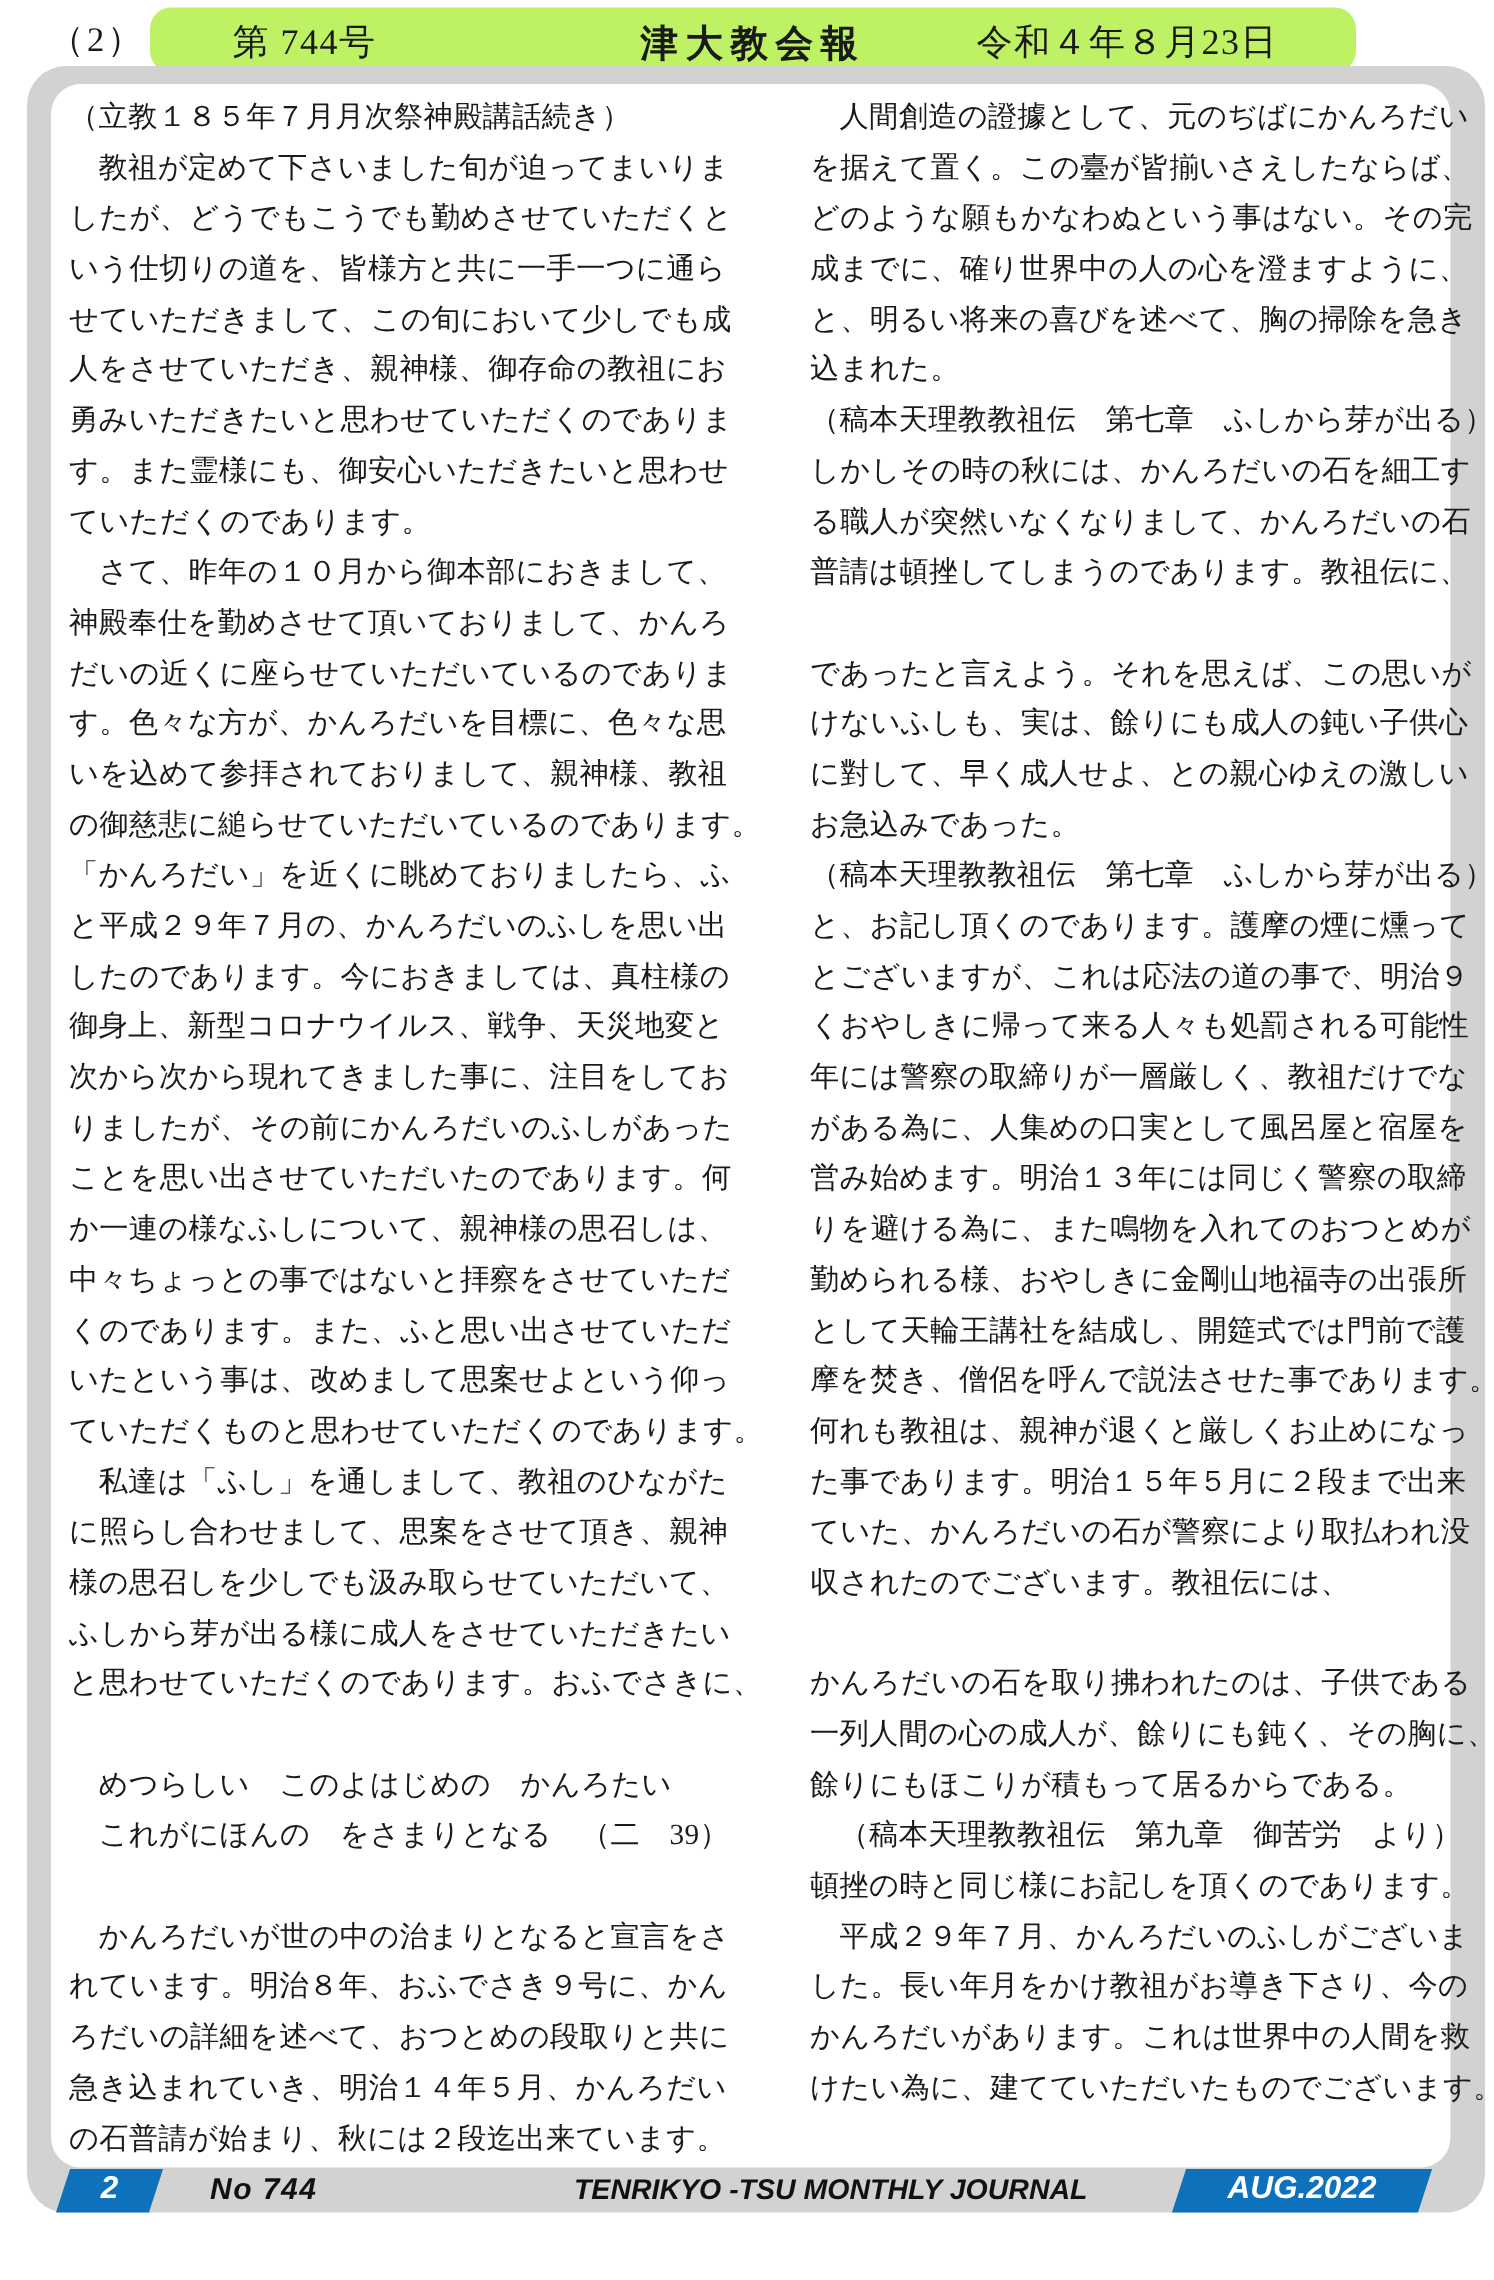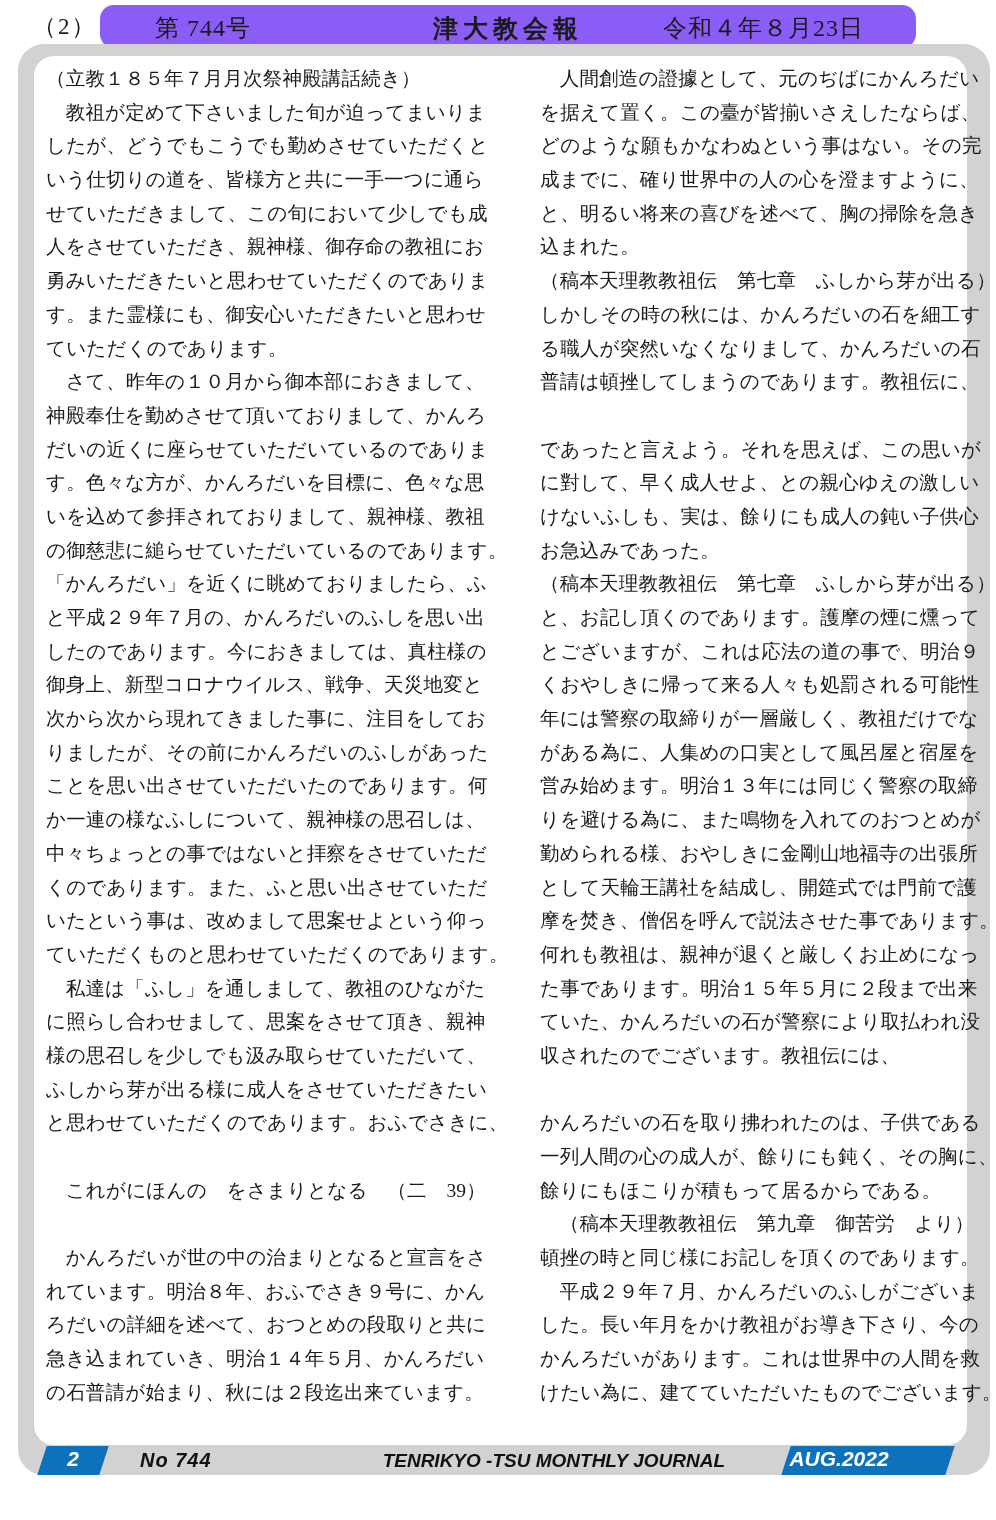--- a/index.html
+++ b/index.html
@@ -5,21 +5,21 @@
   html,body{margin:0;padding:0;background:#ffffff;}
   body{
     width:996px;height:1520px;position:relative;overflow:hidden;
     font-family:"Liberation Serif","DejaVu Serif",serif;color:#1a1a1a;
   }
   
   .page-label{position:absolute;left:33px;top:11px;font-size:23px;letter-spacing:2px;}
   
   .header-bar{
     position:absolute;left:100px;top:5px;width:804px;height:43px;
-    background:#8b5cf6;border-radius:14px;padding-left:12px;
+    background:#bef264;border-radius:14px;
   }
   .header-issue{position:absolute;left:55px;top:7px;font-size:24px;letter-spacing:1px;}
   .header-title{position:absolute;left:0;right:0;top:7px;text-align:center;font-size:25px;font-weight:bold;letter-spacing:5px;}
   .header-date{position:absolute;right:52px;top:7px;font-size:24px;letter-spacing:1px;}
   
   .band{position:absolute;left:18px;top:44px;width:972px;height:1431px;background:#d2d2d2;border-radius:26px;}
   .content{position:absolute;left:34px;top:56px;width:933px;height:1389px;background:#ffffff;border-radius:20px;}
   
   .col{position:absolute;top:62px;}
   .col-left{left:46px;width:436px;}
@@ -27,21 +27,21 @@
   .line{height:33.7px;line-height:33.7px;font-size:19.5px;white-space:nowrap;letter-spacing:0.2px;}
   .line.bold{font-weight:normal;}
   
   .footer-box{position:absolute;top:1446px;height:29px;background:#0d72bb;transform:skewX(-18deg);}
   .footer-box-page{left:42px;width:62px;}
   .footer-box-date{left:786px;width:164px;}
   .footer-text{position:absolute;font-family:"Liberation Sans",sans-serif;font-style:italic;font-weight:bold;}
   .footer-page-num{left:42px;top:1447px;width:62px;text-align:center;color:#ffffff;font-size:21px;}
   .footer-issue{left:140px;top:1449px;color:#111111;font-size:20px;letter-spacing:1px;}
   .footer-journal{left:245px;top:1450px;width:480px;text-align:right;color:#111111;font-size:19px;font-weight:600;}
-  .footer-date{left:757px;top:1447px;width:164px;text-align:center;color:#ffffff;font-size:21px;}
+  .footer-date{left:786px;top:1447px;width:164px;text-align:center;color:#ffffff;font-size:21px;}
 </style>
 </head>
 <body>
 
 <div class="page-label">（2）</div>
 
 <div class="header-bar">
   <span class="header-issue">第 744号</span>
   <span class="header-title">津大教会報</span>
   <span class="header-date">令和４年８月23日</span>
@@ -77,20 +77,21 @@
     <div class="line">中々ちょっとの事ではないと拝察をさせていただ</div>
     <div class="line">くのであります。また、ふと思い出させていただ</div>
     <div class="line">いたという事は、改めまして思案せよという仰っ</div>
     <div class="line">ていただくものと思わせていただくのであります。</div>
     <div class="line">　私達は「ふし」を通しまして、教祖のひながた</div>
     <div class="line">に照らし合わせまして、思案をさせて頂き、親神</div>
     <div class="line">様の思召しを少しでも汲み取らせていただいて、</div>
     <div class="line">ふしから芽が出る様に成人をさせていただきたい</div>
     <div class="line">と思わせていただくのであります。おふでさきに、</div>
     <div class="line">&nbsp;</div>
+    <div class="line bold">　めつらしい　このよはじめの　かんろたい</div>
     <div class="line bold">　これがにほんの　をさまりとなる　（二　39）</div>
     <div class="line">&nbsp;</div>
     <div class="line">　かんろだいが世の中の治まりとなると宣言をさ</div>
     <div class="line">れています。明治８年、おふでさき９号に、かん</div>
     <div class="line">ろだいの詳細を述べて、おつとめの段取りと共に</div>
     <div class="line">急き込まれていき、明治１４年５月、かんろだい</div>
     <div class="line">の石普請が始まり、秋には２段迄出来ています。</div>
   </div>
 <div class="col col-right">
     <div class="line bold">　人間創造の證據として、元のぢばにかんろだい</div>
@@ -98,22 +99,22 @@
     <div class="line bold">どのような願もかなわぬという事はない。その完</div>
     <div class="line bold">成までに、確り世界中の人の心を澄ますように、</div>
     <div class="line bold">と、明るい将来の喜びを述べて、胸の掃除を急き</div>
     <div class="line bold">込まれた。</div>
     <div class="line bold">（稿本天理教教祖伝　第七章　ふしから芽が出る）</div>
     <div class="line">しかしその時の秋には、かんろだいの石を細工す</div>
     <div class="line">る職人が突然いなくなりまして、かんろだいの石</div>
     <div class="line">普請は頓挫してしまうのであります。教祖伝に、</div>
     <div class="line">&nbsp;</div>
     <div class="line bold">であったと言えよう。それを思えば、この思いが</div>
+    <div class="line bold">けないふしも、実は、餘りにも成人の鈍い子供心</div>
     <div class="line bold">に對して、早く成人せよ、との親心ゆえの激しい</div>
-    <div class="line bold">けないふしも、実は、餘りにも成人の鈍い子供心</div>
     <div class="line bold">お急込みであった。</div>
     <div class="line bold">（稿本天理教教祖伝　第七章　ふしから芽が出る）</div>
     <div class="line">と、お記し頂くのであります。護摩の煙に燻って</div>
     <div class="line">とございますが、これは応法の道の事で、明治９</div>
     <div class="line">くおやしきに帰って来る人々も処罰される可能性</div>
     <div class="line">年には警察の取締りが一層厳しく、教祖だけでな</div>
     <div class="line">がある為に、人集めの口実として風呂屋と宿屋を</div>
     <div class="line">営み始めます。明治１３年には同じく警察の取締</div>
     <div class="line">りを避ける為に、また鳴物を入れてのおつとめが</div>
     <div class="line">勤められる様、おやしきに金剛山地福寺の出張所</div>

